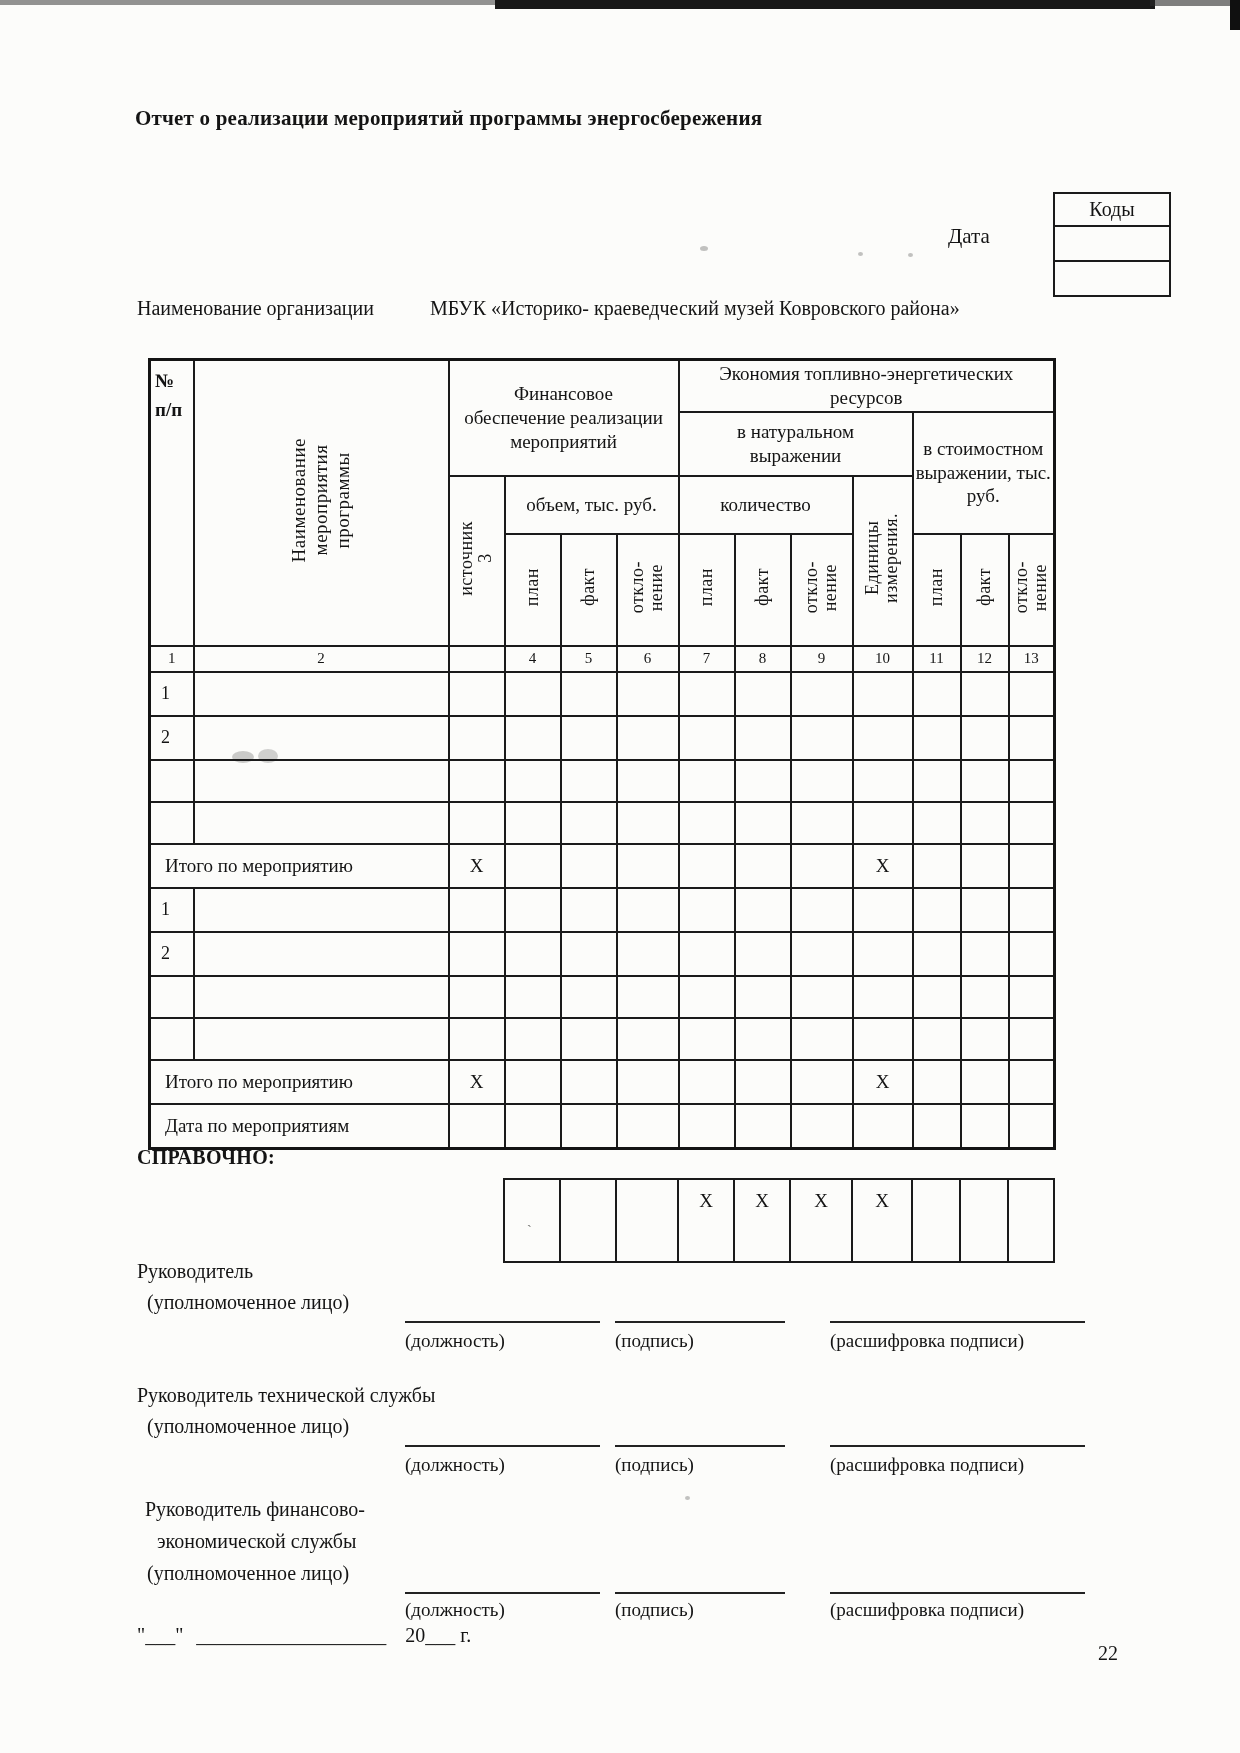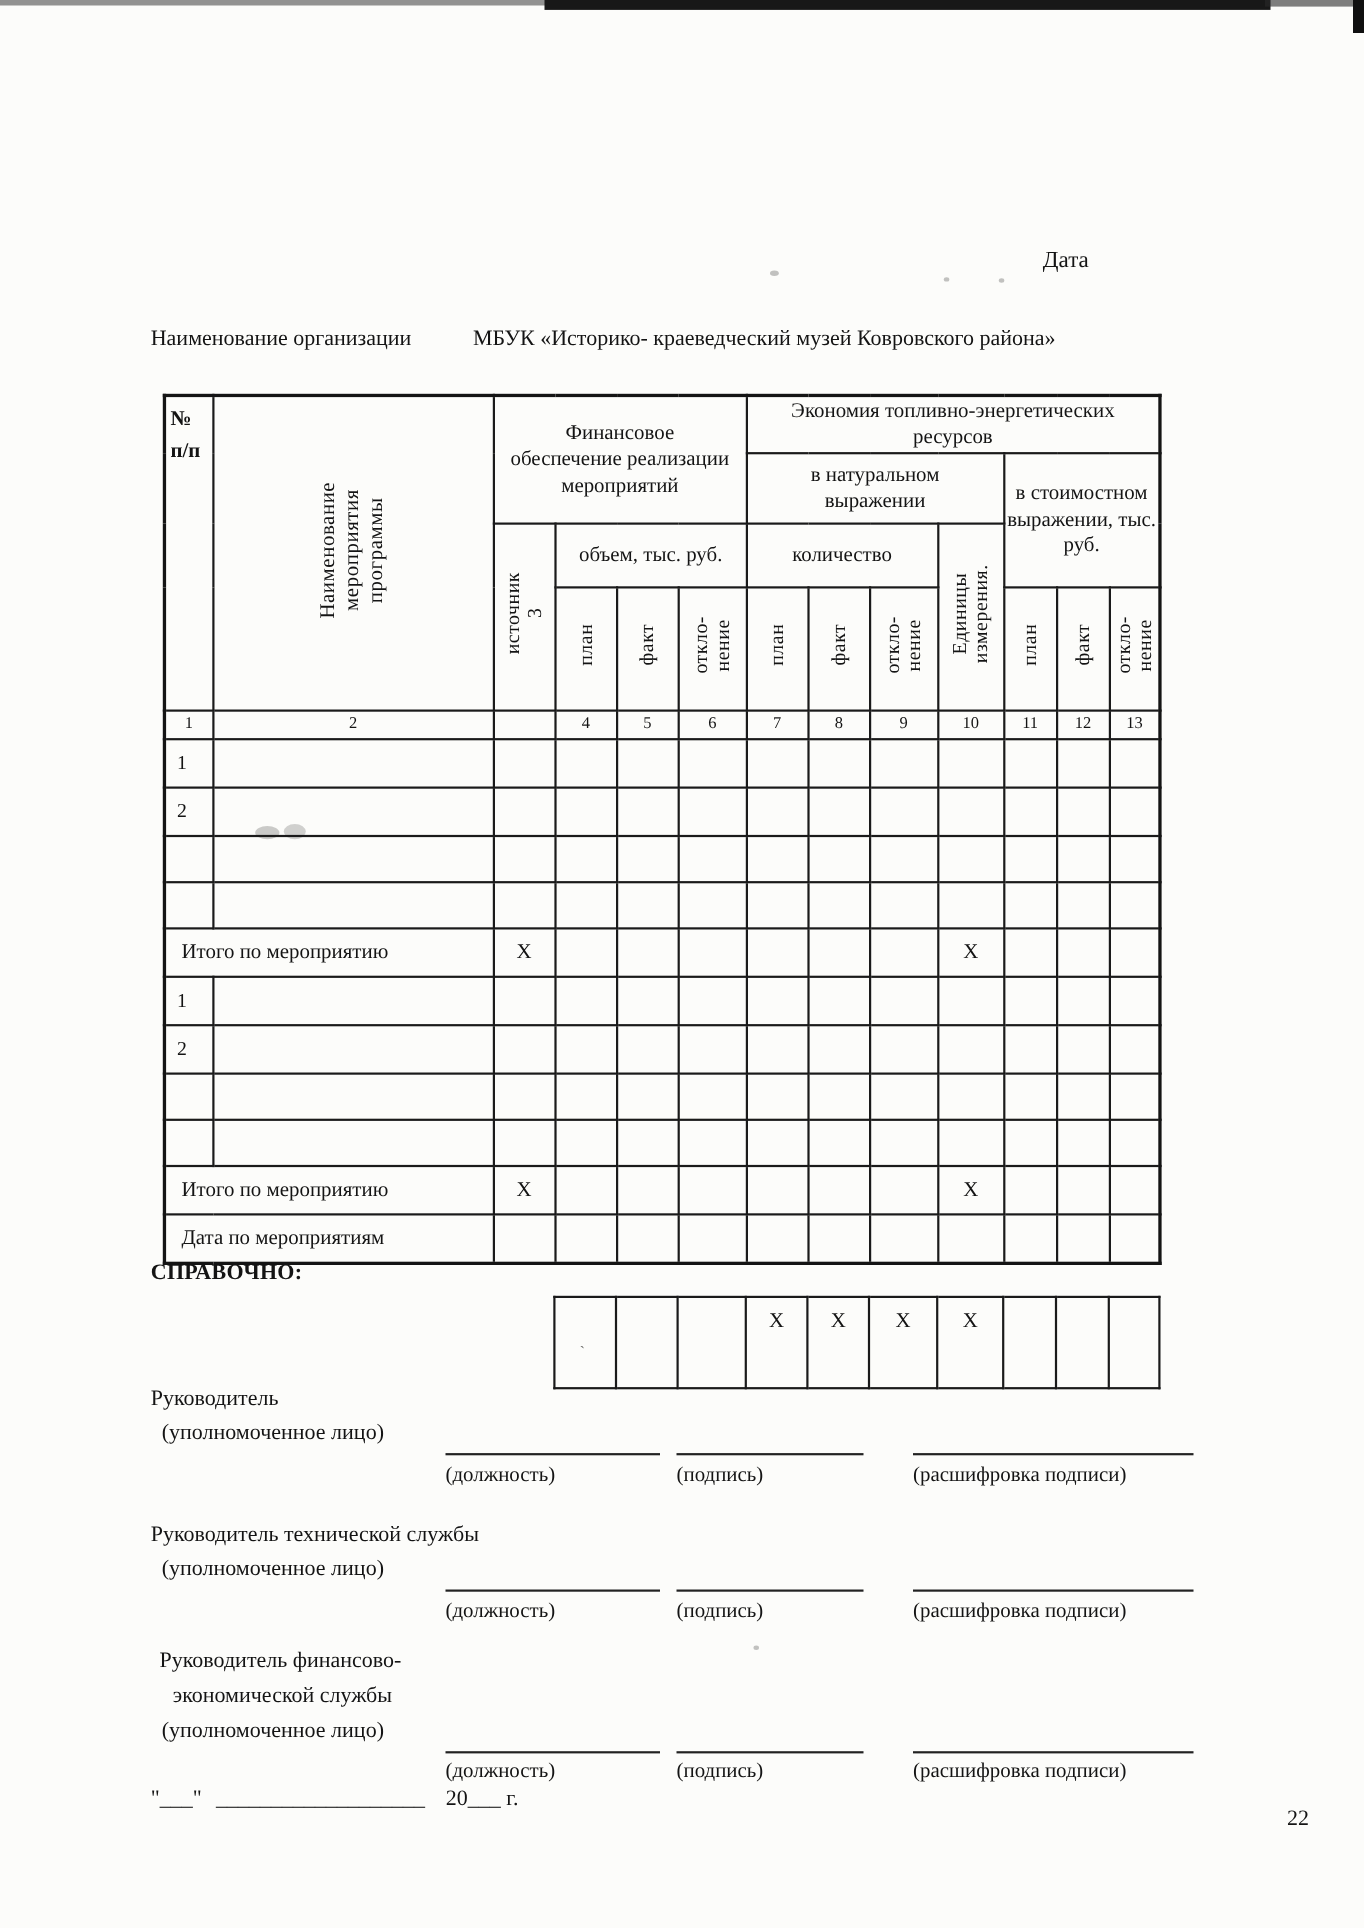--- a/index.html
+++ b/index.html
@@ -82,42 +82,48 @@
   table.spr td.c0{position:relative;}
   table.spr td.c0:after{content:"ˏ";position:absolute;left:22px;top:32px;color:#6a6a68;font-size:14px;}
 
   
   .sig-text{position:absolute;font-size:20px;}
   .uline{position:absolute;border-bottom:2px solid #222;height:1px;}
   .sig-label{position:absolute;font-size:19px;text-align:left;}
 
   .bottom-date{position:absolute;left:137px;top:1624px;font-size:20px;}
   .bottom-date .seg{display:inline-block;}
-  .page-num{position:absolute;left:1170px;top:1642px;font-size:20px;}
+  .page-num{position:absolute;left:1098px;top:1642px;font-size:20px;}
 </style>
 </head>
 <body>
 
 <div class="page">
 
   <div class="scan-strip1"></div>
   <div class="scan-strip2"></div>
   <div class="scan-strip3"></div>
   <div class="scan-corner"></div>
   <div class="smudge">
       <i></i>
       <i></i>
     </div>
   <span class="speck" style="left:700px;top:246px;width:8px;height:5px;"></span>
   <span class="speck" style="left:858px;top:252px;width:5px;height:4px;"></span>
   <span class="speck" style="left:908px;top:253px;width:5px;height:4px;"></span>
   <span class="speck" style="left:685px;top:1496px;width:5px;height:4px;"></span>
 
+  <div class="title1">Отчет о реализации мероприятий программы энергосбережения</div>
 
   <div class="date-label">Дата</div>
+  <div class="codes-box">
+    <div class="hd">Коды</div>
+    <div class="cell"></div>
+    <div class="cell"></div>
+  </div>
 
   <div class="org-label">Наименование организации</div>
   <div class="org-value">МБУК «Историко- краеведческий музей Ковровского района»</div>
 
   <table class="main">
     <colgroup>
       <col style="width:44px">
         <col style="width:255px">
         <col style="width:56px">
       <col style="width:56px">

